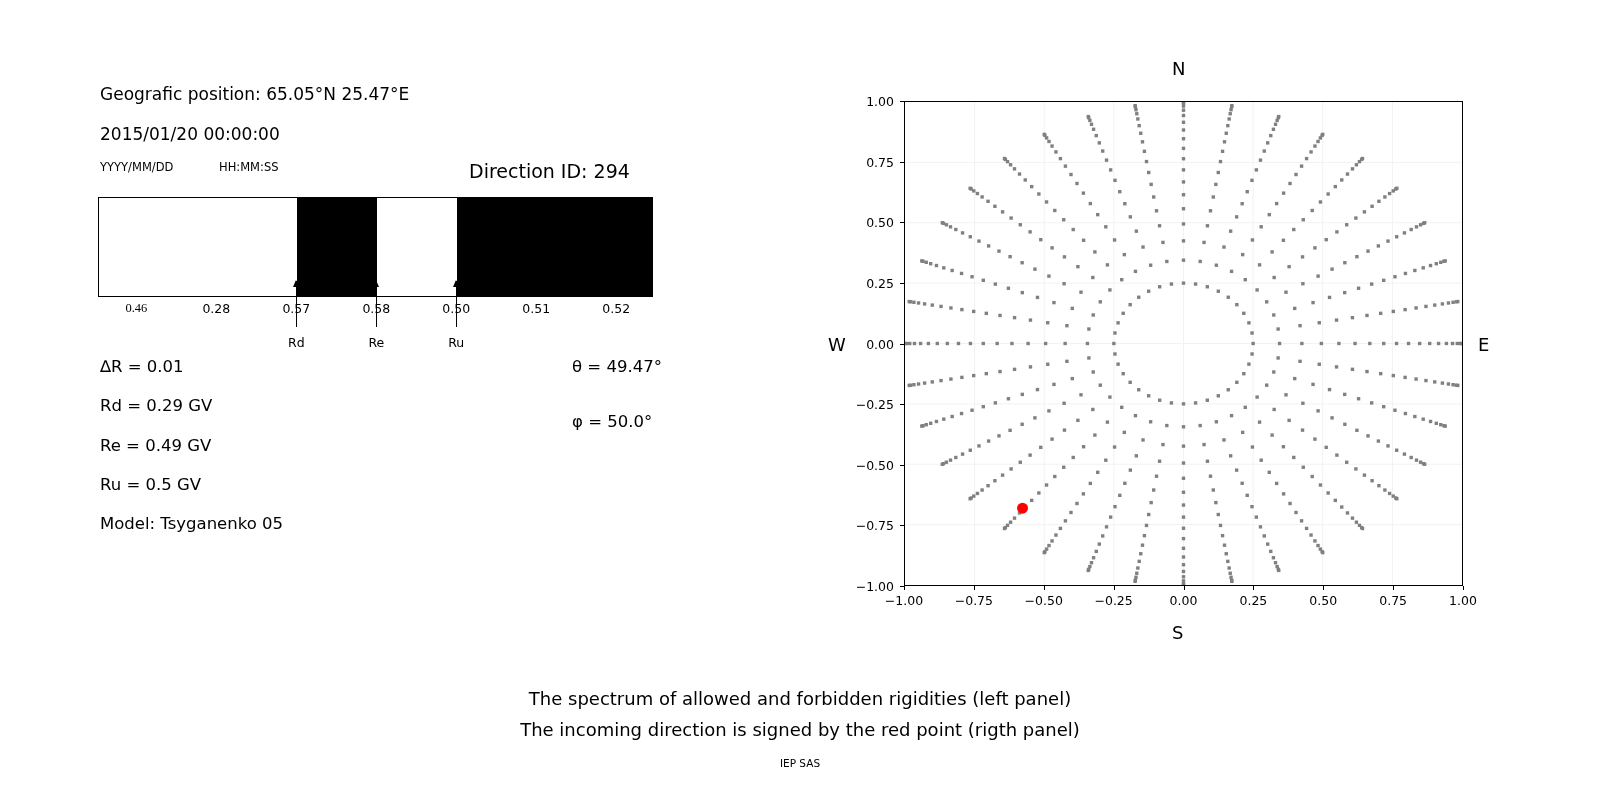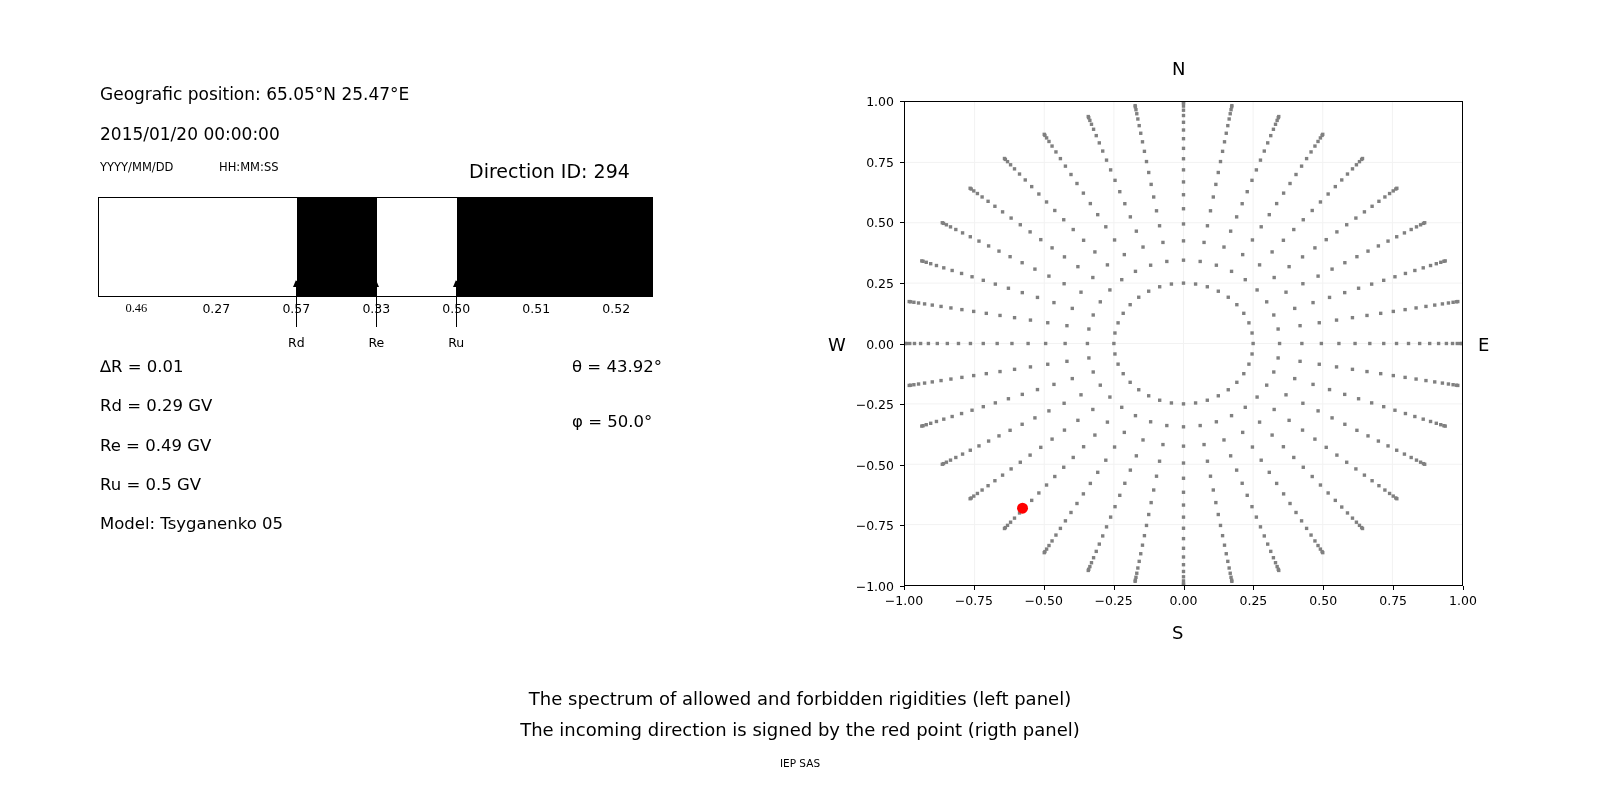--- a/index.html
+++ b/index.html
@@ -194,42 +194,42 @@
   <div id="spectrum-frame">
     <div id="spectrum-bands">
         <div class="band allowed" style="left: 0px; width: 198.329px;"></div>
         <div class="band forbidden" style="left: 198.329px; width: 79.9712px;"></div>
         <div class="band allowed" style="left: 278.3px; width: 79.9712px;"></div>
         <div class="band forbidden" style="left: 358.271px; width: 196.729px;"></div>
       </div>
   </div>
   <div id="spectrum-axis">
       <div class="sp-tick-label" style="left: 38.3862px; font-family: Liberation Serif, serif;">0.46</div>
-      <div class="sp-tick-label" style="left: 118.357px;">0.27</div>
+      <div class="sp-tick-label" style="left: 118.357px;">0.28</div>
       <div class="sp-tick-label" style="left: 198.329px;">0.57</div>
-      <div class="sp-tick-label" style="left: 278.3px;">0.33</div>
+      <div class="sp-tick-label" style="left: 278.3px;">0.58</div>
       <div class="sp-tick-label" style="left: 358.271px;">0.50</div>
       <div class="sp-tick-label" style="left: 438.242px;">0.51</div>
       <div class="sp-tick-label" style="left: 518.213px;">0.52</div>
       <div class="sp-arrow" style="left: 198.329px;"></div>
       <div class="sp-arrow-label" style="left: 198.329px;">Rd</div>
       <div class="sp-arrow" style="left: 278.3px;"></div>
       <div class="sp-arrow-label" style="left: 278.3px;">Re</div>
       <div class="sp-arrow" style="left: 358.271px;"></div>
       <div class="sp-arrow-label" style="left: 358.271px;">Ru</div>
     </div>
 </div>
 
 <div class="param-line param-col-left" style="top:357px">∆R = 0.01</div>
 <div class="param-line param-col-left" style="top:396px">Rd = 0.29 GV</div>
 <div class="param-line param-col-left" style="top:436px">Re = 0.49 GV</div>
 <div class="param-line param-col-left" style="top:475px">Ru = 0.5 GV</div>
 <div class="param-line param-col-left" style="top:514px">Model: Tsyganenko 05</div>
 
-<div class="param-line param-col-right" style="top:357px">θ = 43.92°</div>
+<div class="param-line param-col-right" style="top:357px">θ = 49.47°</div>
 <div class="param-line param-col-right" style="top:412px">φ = 50.0°</div>
 
 <div class="abs" id="sky-panel">
   <div id="sky-frame">
     <svg id="sky-svg" viewBox="0 0 559 485" preserveAspectRatio="none">
       <g id="sky-grid">
           <line x1="69.875" x2="69.875" y1="0" y2="485" stroke="#f2f2f2" stroke-width="1"></line>
           <line x1="139.75" x2="139.75" y1="0" y2="485" stroke="#f2f2f2" stroke-width="1"></line>
           <line x1="209.625" x2="209.625" y1="0" y2="485" stroke="#f2f2f2" stroke-width="1"></line>
           <line x1="279.5" x2="279.5" y1="0" y2="485" stroke="#f2f2f2" stroke-width="1"></line>

